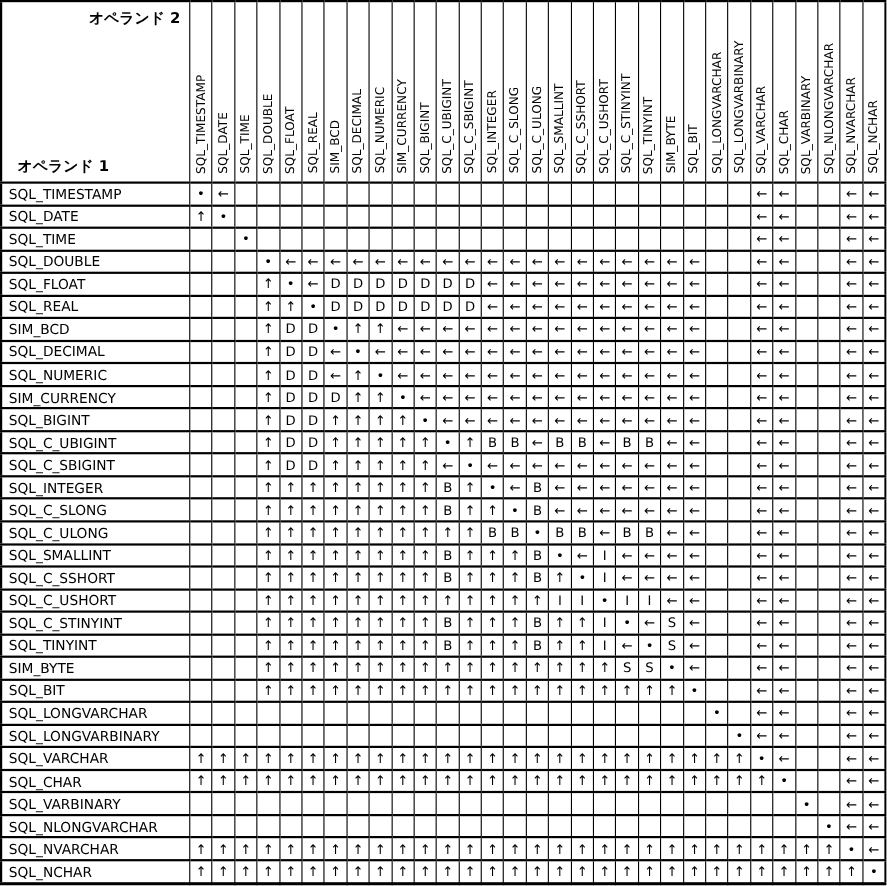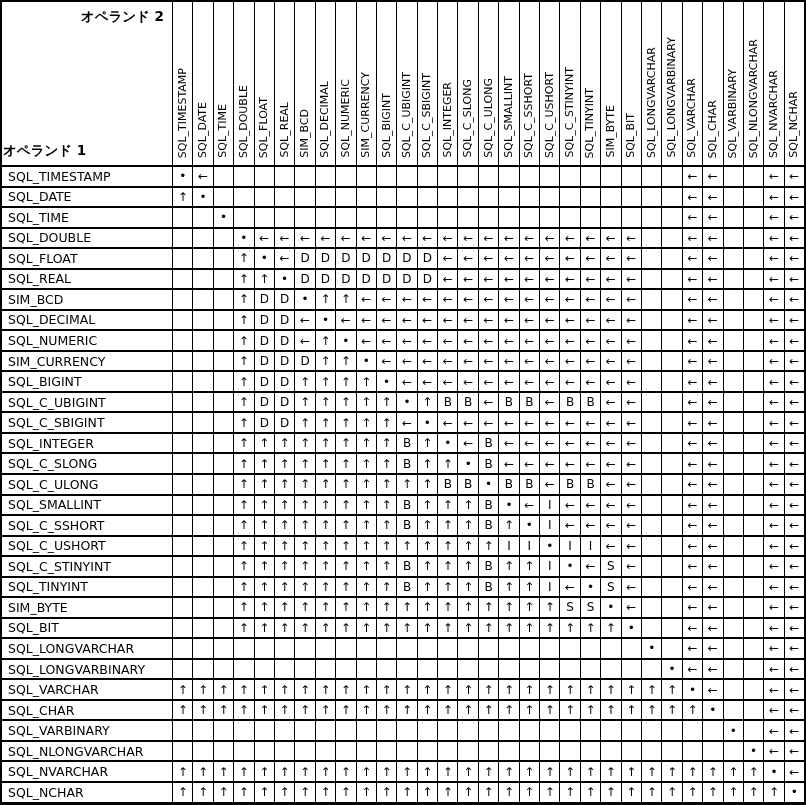--- a/index.html
+++ b/index.html
@@ -7,21 +7,21 @@
   .wrap { width:806px; height:805px; overflow:hidden; }
   table.matrix { border-collapse:collapse; table-layout:fixed;
                  width:806px; height:805px; background:#ffffff;
                  border:2px solid #000; border-bottom-width:3px; }
   th, td { border:1px solid #000; border-top-width:2px; border-bottom-width:2px;
            padding:0; font-weight:normal; }
   thead tr { height:165px; }
   th.corner { width:170px; position:relative; }
   .op-label { position:absolute; font-weight:bold; font-size:13.5px; white-space:nowrap; }
   .op2 { top:6px; right:8px; }
-  .op1 { bottom:5px; left:1px; }
+  .op1 { bottom:5px; left:14px; }
   th.colhead { vertical-align:bottom; text-align:center; }
   th.colhead .vert { display:inline-block; writing-mode:vertical-rl;
                      transform:rotate(180deg); font-size:11px; line-height:1.1;
                      padding:3px 0 4px 0; white-space:nowrap; letter-spacing:0; }
   th.rowhead { text-align:left; font-size:12.5px; padding-left:6px;
                white-space:nowrap; overflow:hidden; }
   td.cell { text-align:center; vertical-align:middle; font-size:12px; line-height:1; }
 </style>
 </head>
 <body>

